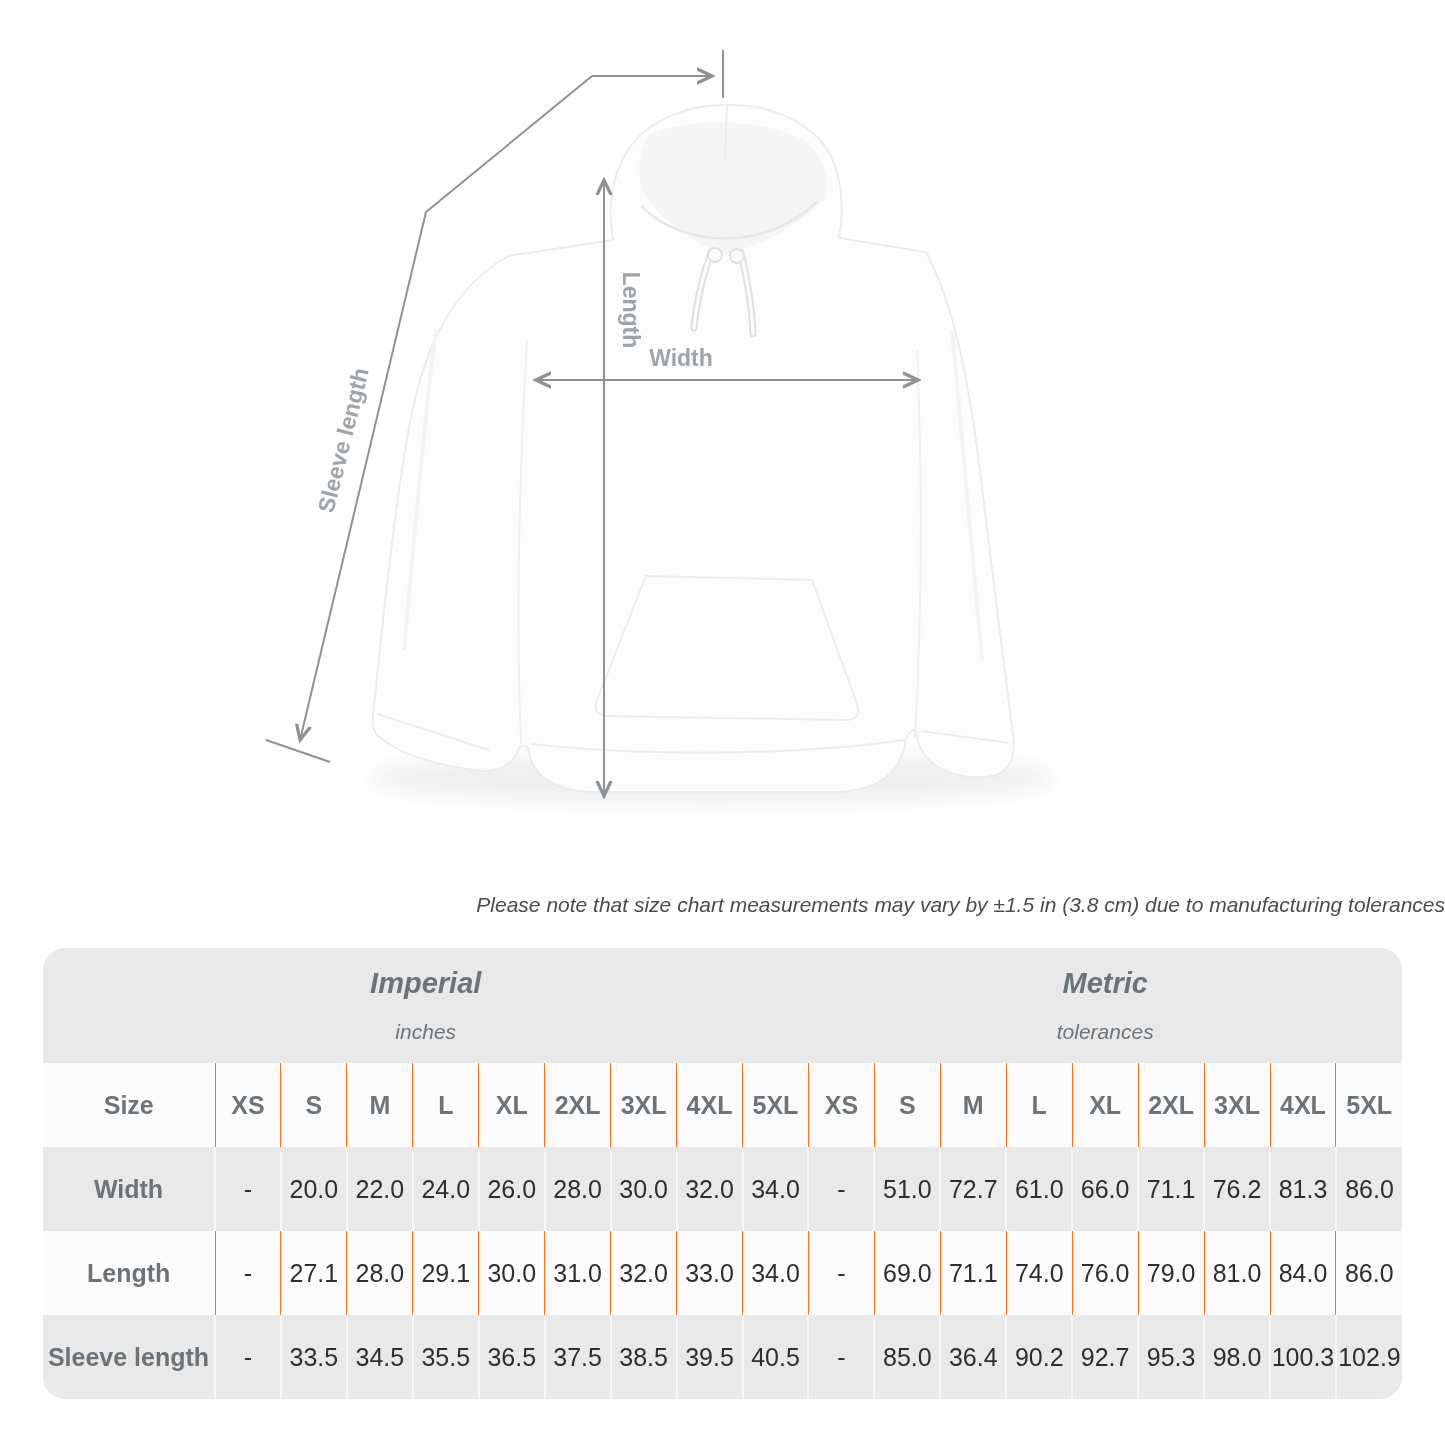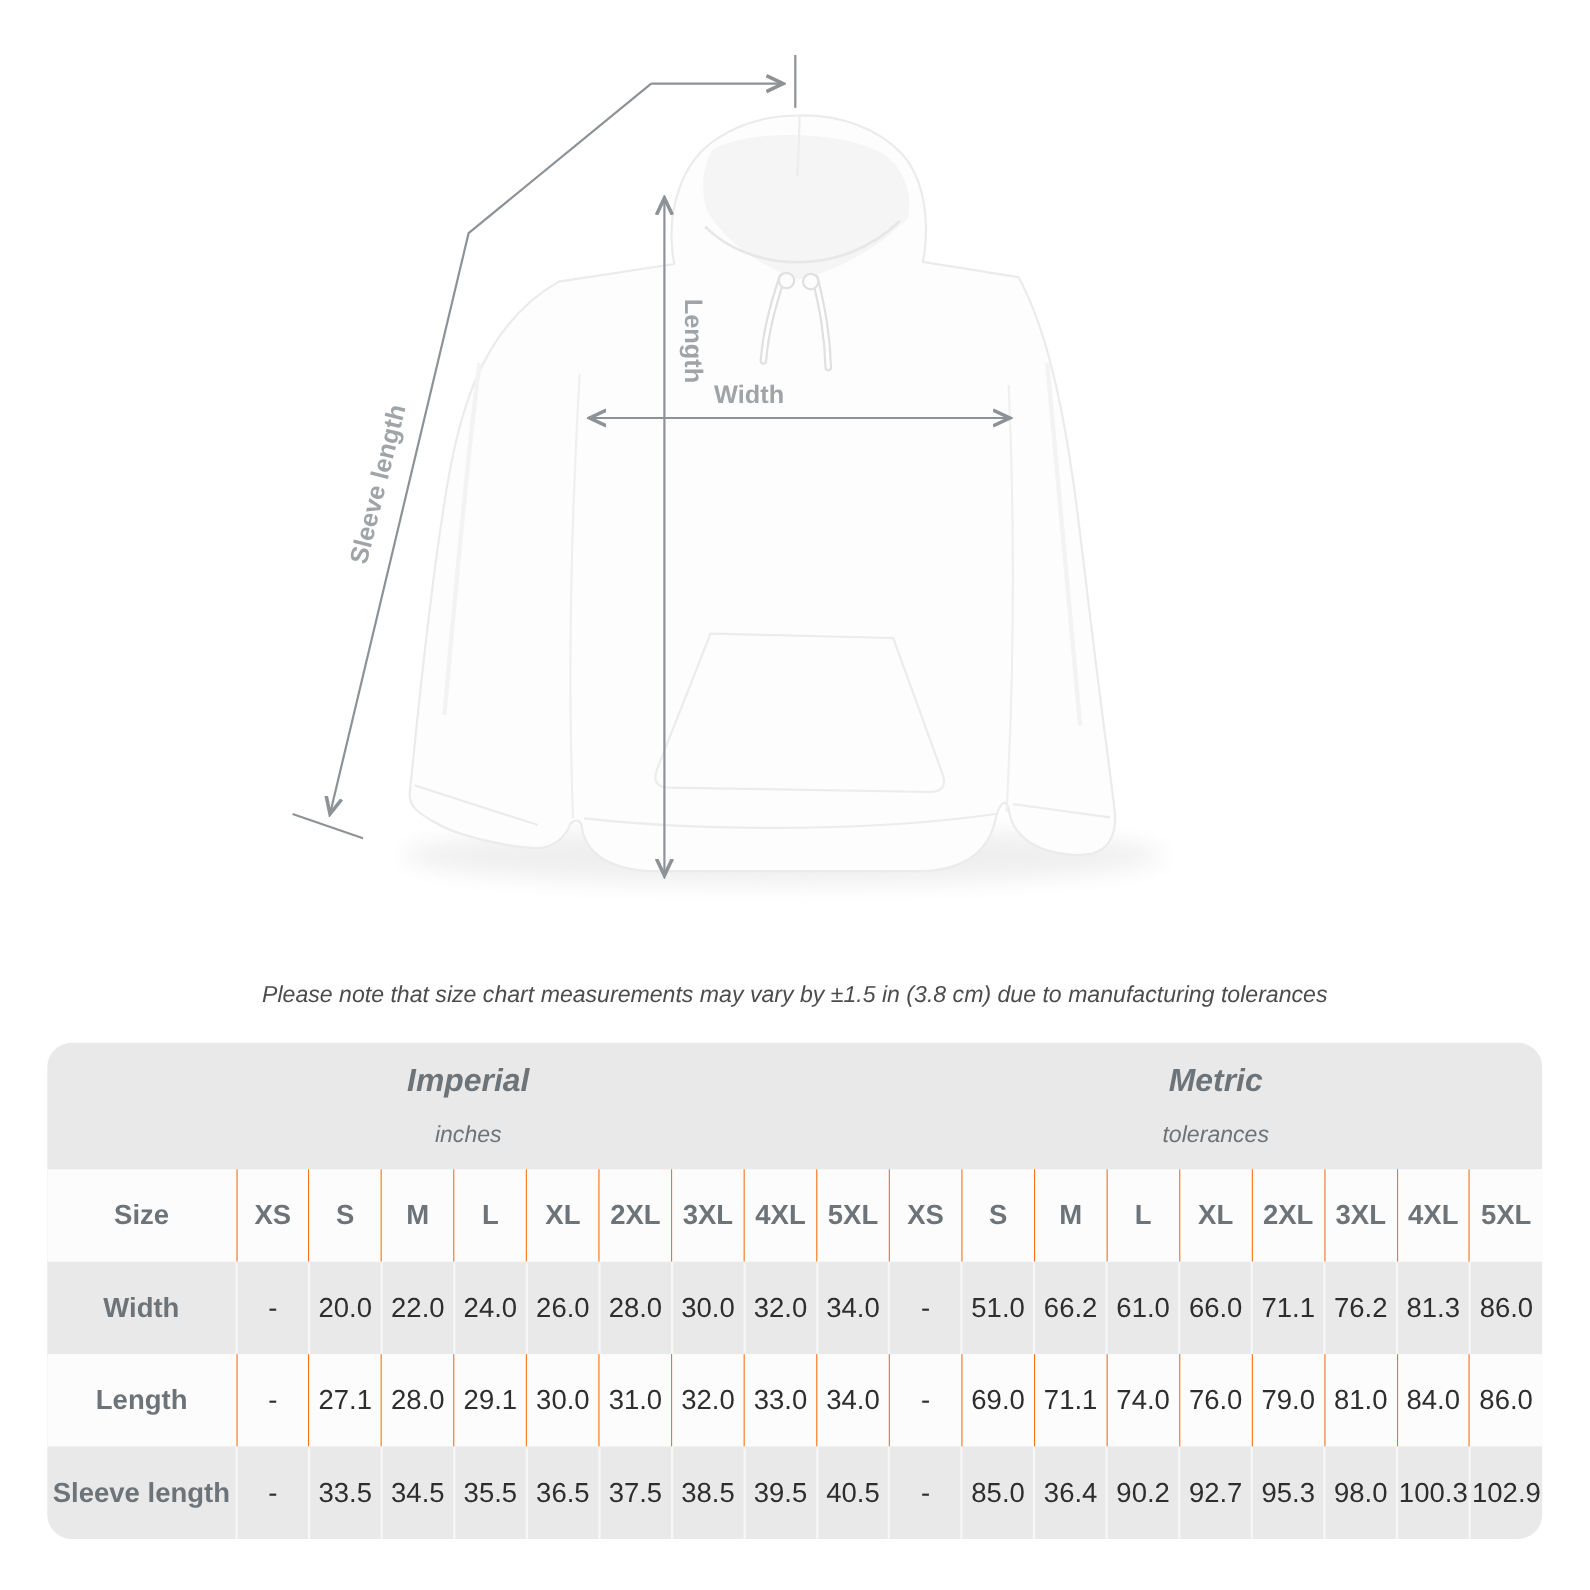--- a/index.html
+++ b/index.html
@@ -9,21 +9,21 @@
   }
   .diagram-svg { position:absolute; left:0; top:0; }
 
   .page-title {
     position:absolute; top:844px; left:0; width:100%;
     text-align:center; font-size:36px; font-weight:bold; color:#2e2e2e;
     letter-spacing:0.5px;
   }
   .page-note {
     position:absolute; top:893px; left:0; width:100%;
-    text-align:center; font-size:21px; font-style:italic; color:#4c4c4c;
+    text-align:right; font-size:21px; font-style:italic; color:#4c4c4c;
   }
 
   .size-table-wrap {
     position:absolute; left:43px; top:948px; width:1359px; height:451px;
     background:#e9e9e9; border-radius:22px; overflow:hidden;
   }
   table.size-table {
     width:100%; height:100%; border-collapse:collapse; table-layout:fixed;
   }
   table.size-table col.label-col { width:172px; }
@@ -180,21 +180,21 @@
             <td class="val">20.0</td>
             <td class="val">22.0</td>
             <td class="val">24.0</td>
             <td class="val">26.0</td>
             <td class="val">28.0</td>
             <td class="val">30.0</td>
             <td class="val">32.0</td>
             <td class="val">34.0</td>
             <td class="val">-</td>
             <td class="val">51.0</td>
-            <td class="val">66.2</td>
+            <td class="val">72.7</td>
             <td class="val">61.0</td>
             <td class="val">66.0</td>
             <td class="val">71.1</td>
             <td class="val">76.2</td>
             <td class="val">81.3</td>
             <td class="val">86.0</td>
           </tr>
           <tr class="cells row-white">
             <td class="row-label">Length</td>
             <td class="val">-</td>

